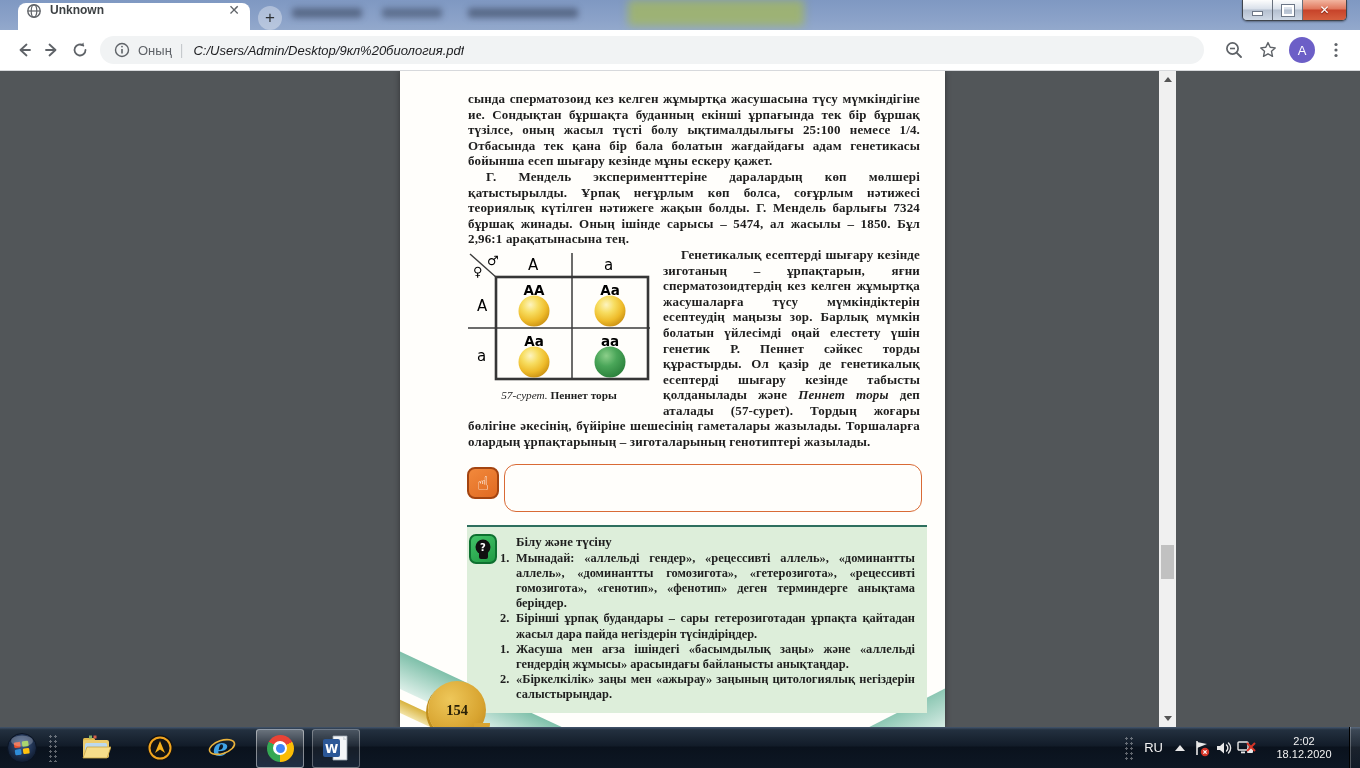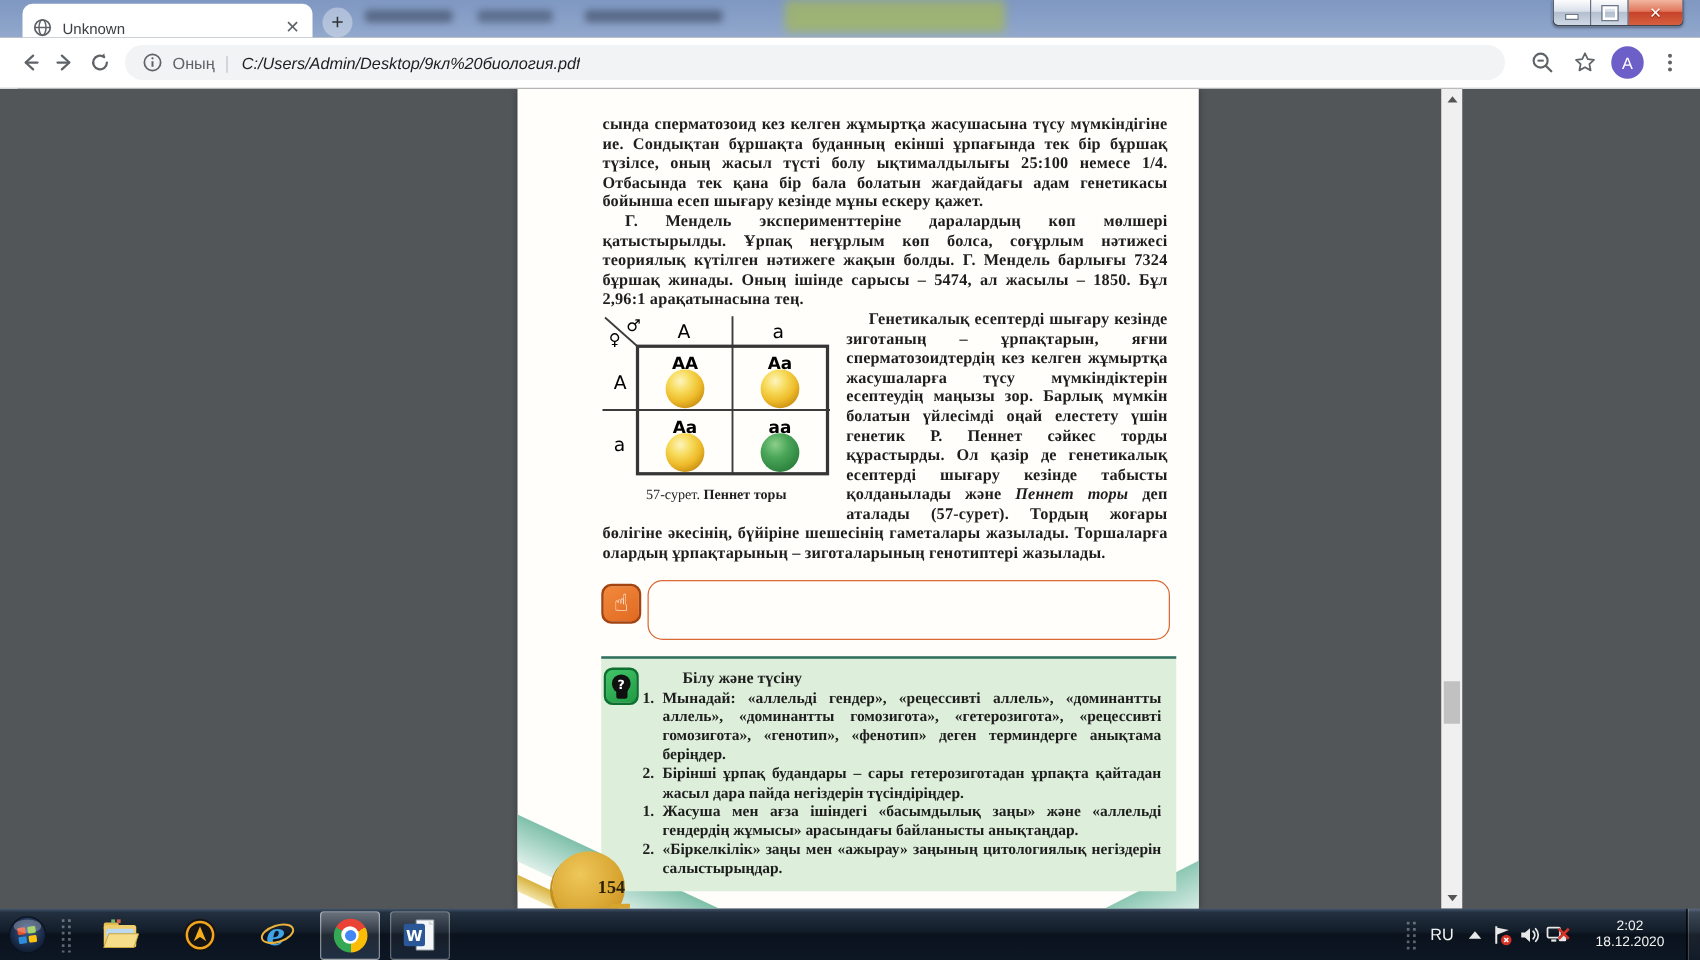--- a/index.html
+++ b/index.html
@@ -4,21 +4,21 @@
 <style>
   html,body{margin:0;padding:0;background:#000;}
   #screen{position:relative;width:1360px;height:768px;overflow:hidden;
           font-family:"Liberation Sans","DejaVu Sans",sans-serif;background:#525659;}
 
   
   .titlebar{position:absolute;left:0;top:0;width:1360px;height:30px;
     background:linear-gradient(#7f98c2,#8aa1c8 60%,#93a9cc);overflow:hidden;}
   .smudge{position:absolute;filter:blur(3px);border-radius:3px;}
   .tab{position:absolute;left:18px;top:3px;width:232px;height:27px;background:#fff;
-    border-radius:8px 8px 0 0;display:flex;align-items:flex-end;padding:0 8px;box-sizing:border-box;}
+    border-radius:8px 8px 0 0;display:flex;align-items:flex-start;padding:0 8px;box-sizing:border-box;font-weight:bold;}
   .tab-title{font-size:12px;color:#3c4043;margin-left:8px;flex:1;white-space:nowrap;overflow:hidden;}
   .tab-close{color:#5f6368;font-size:14px;line-height:14px;width:16px;height:16px;text-align:center;cursor:pointer;}
   .newtab{position:absolute;left:258px;top:6px;width:24px;height:24px;border-radius:50%;
     background:rgba(255,255,255,.35);color:#2d3134;font-size:17px;line-height:23px;text-align:center;}
   .winbtns{position:absolute;right:13px;top:0;height:20px;display:flex;
     border:1px solid #3f454d;border-top:none;border-radius:0 0 5px 5px;overflow:hidden;box-shadow:0 1px 2px rgba(0,0,0,.35);}
   .winbtn{width:29px;height:20px;background:linear-gradient(#fdfdfd,#d9e0ea 45%,#b4bfcf 50%,#cfd9e6);
     border-right:1px solid #68707c;display:flex;align-items:center;justify-content:center;}
   .winbtn.close{width:43px;border-right:none;
     background:linear-gradient(#f2b5a0,#e0765c 45%,#c7432a 50%,#d65f3e);}
@@ -33,61 +33,61 @@
   .omnibox{flex:1;height:28px;background:#f1f3f4;border-radius:14px;margin:0 10px 0 6px;
     display:flex;align-items:center;padding:0 14px;box-sizing:border-box;min-width:0;}
   .omni-prefix{color:#5f6368;font-size:13px;margin:0 8px 0 8px;}
   .omni-div{color:#c6cacd;font-size:14px;margin-right:10px;}
   .omni-url{color:#202124;font-size:13px;white-space:nowrap;overflow:hidden;font-style:italic;}
   .tool-ic{width:28px;height:28px;display:flex;align-items:center;justify-content:center;flex:none;margin-left:6px;}
   .avatar{width:26px;height:26px;border-radius:50%;background:#6c5fc7;color:#fff;font-size:13px;
     display:flex;align-items:center;justify-content:center;}
 
   
-  .pdfarea{position:absolute;left:14px;top:71px;width:1156px;height:656px;background:#525659;overflow:hidden;}
+  .pdfarea{position:absolute;left:0;top:71px;width:1156px;height:656px;background:#525659;overflow:hidden;padding-left:20px;}
   .scrollbar{position:absolute;right:0;top:0;width:17px;height:656px;background:#f0f0f0;}
   .sb-arrow{position:absolute;left:0;width:17px;height:17px;display:flex;align-items:center;justify-content:center;}
   .tri-up{width:0;height:0;border-left:4px solid transparent;border-right:4px solid transparent;border-bottom:5px solid #545454;}
   .tri-dn{width:0;height:0;border-left:4px solid transparent;border-right:4px solid transparent;border-top:5px solid #545454;}
   .sb-thumb{position:absolute;left:2px;top:474px;width:13px;height:34px;background:#c1c1c1;}
 
   
   .page{position:absolute;left:400px;top:0;width:545px;height:656px;background:#fffefb;overflow:hidden;
     font-family:"Liberation Serif","DejaVu Serif",serif;color:#1e1e1e;box-shadow:0 0 6px rgba(0,0,0,.4);}
   .textflow{padding:20px 25px 0 68px;}
   .para{font-size:13px;line-height:15.6px;font-weight:bold;letter-spacing:.15px;text-align:justify;margin:0;}
   .indent{text-indent:18px;}
   .bi{font-style:italic;}
 
   .figure{float:left;width:186px;margin:4px 11px 2px -2px;}
   .fig-caption{font-size:11.3px;text-align:center;margin-top:1px;font-weight:normal;}
   .fig-caption .cap-b{font-weight:bold;}
-  .fig-caption .cap-i{}
+  .fig-caption .cap-i{font-style:italic;}
 
   .callout{position:relative;margin:14px -2px 0 36px;border:1.5px solid #d96a35;border-radius:12px;
     padding:7px 14px 7px 16px;min-height:48px;box-sizing:border-box;}
   .callout-text{font-size:12.4px;line-height:16px;font-weight:bold;font-style:italic;text-align:justify;color:#222;}
   .hand-badge{position:absolute;left:-38px;top:2px;width:32px;height:32px;border-radius:8px;
     background:linear-gradient(145deg,#f2893c,#e06a21);border:2px solid #a34410;box-sizing:border-box;
     display:flex;align-items:center;justify-content:center;color:#fff;font-size:19px;
     font-family:"DejaVu Sans",sans-serif;}
 
   .greenbox{position:relative;margin:13px -7px 0 -1px;background:#ddeeda;border-top:2.5px solid #2e6f5e;
     padding:6px 12px 10px 33px;box-sizing:border-box;}
-  .gb-title{font-size:12.8px;font-weight:bold;margin:2px 0 1px 32px;}
+  .gb-title{font-size:12.8px;font-weight:bold;margin:2px 0 1px 16px;}
   .gitem{display:flex;font-size:12.4px;line-height:15.2px;font-weight:bold;text-align:justify;}
   .gnum{flex:none;width:16px;}
   .head-badge{position:absolute;left:2px;top:7px;width:28px;height:30px;border-radius:7px;
     background:linear-gradient(150deg,#43c468,#1f9a43);border:2px solid #0e7030;box-sizing:border-box;
     display:flex;align-items:center;justify-content:center;}
 
   .ribbon{position:absolute;}
   .badge154{position:absolute;left:28px;top:610px;width:58px;height:58px;border-radius:50%;
     background:radial-gradient(circle at 38% 32%,#eec75a,#d8a430 60%,#b9831c);
-    display:flex;align-items:center;justify-content:flex-end;font-size:14.5px;font-weight:bold;color:#2a2107;
+    display:flex;align-items:center;justify-content:center;font-size:14.5px;font-weight:bold;color:#2a2107;
     box-shadow:-2px 2px 0 #c18f1e;}
   .badge154:after{content:"";position:absolute;right:-4px;bottom:2px;width:16px;height:14px;
     background:#d8a430;border-radius:0 0 14px 3px;}
 
   
   .taskbar{position:absolute;left:0;top:727px;width:1360px;height:41px;
     background:linear-gradient(#43556c 0%,#23303f 7%,#121c29 45%,#0a121d 50%,#0d1724 100%);
     display:flex;align-items:center;}
   .dots{width:10px;height:28px;margin:0 4px;
     background-image:radial-gradient(circle,rgba(255,255,255,.35) 1px,transparent 1.3px);

